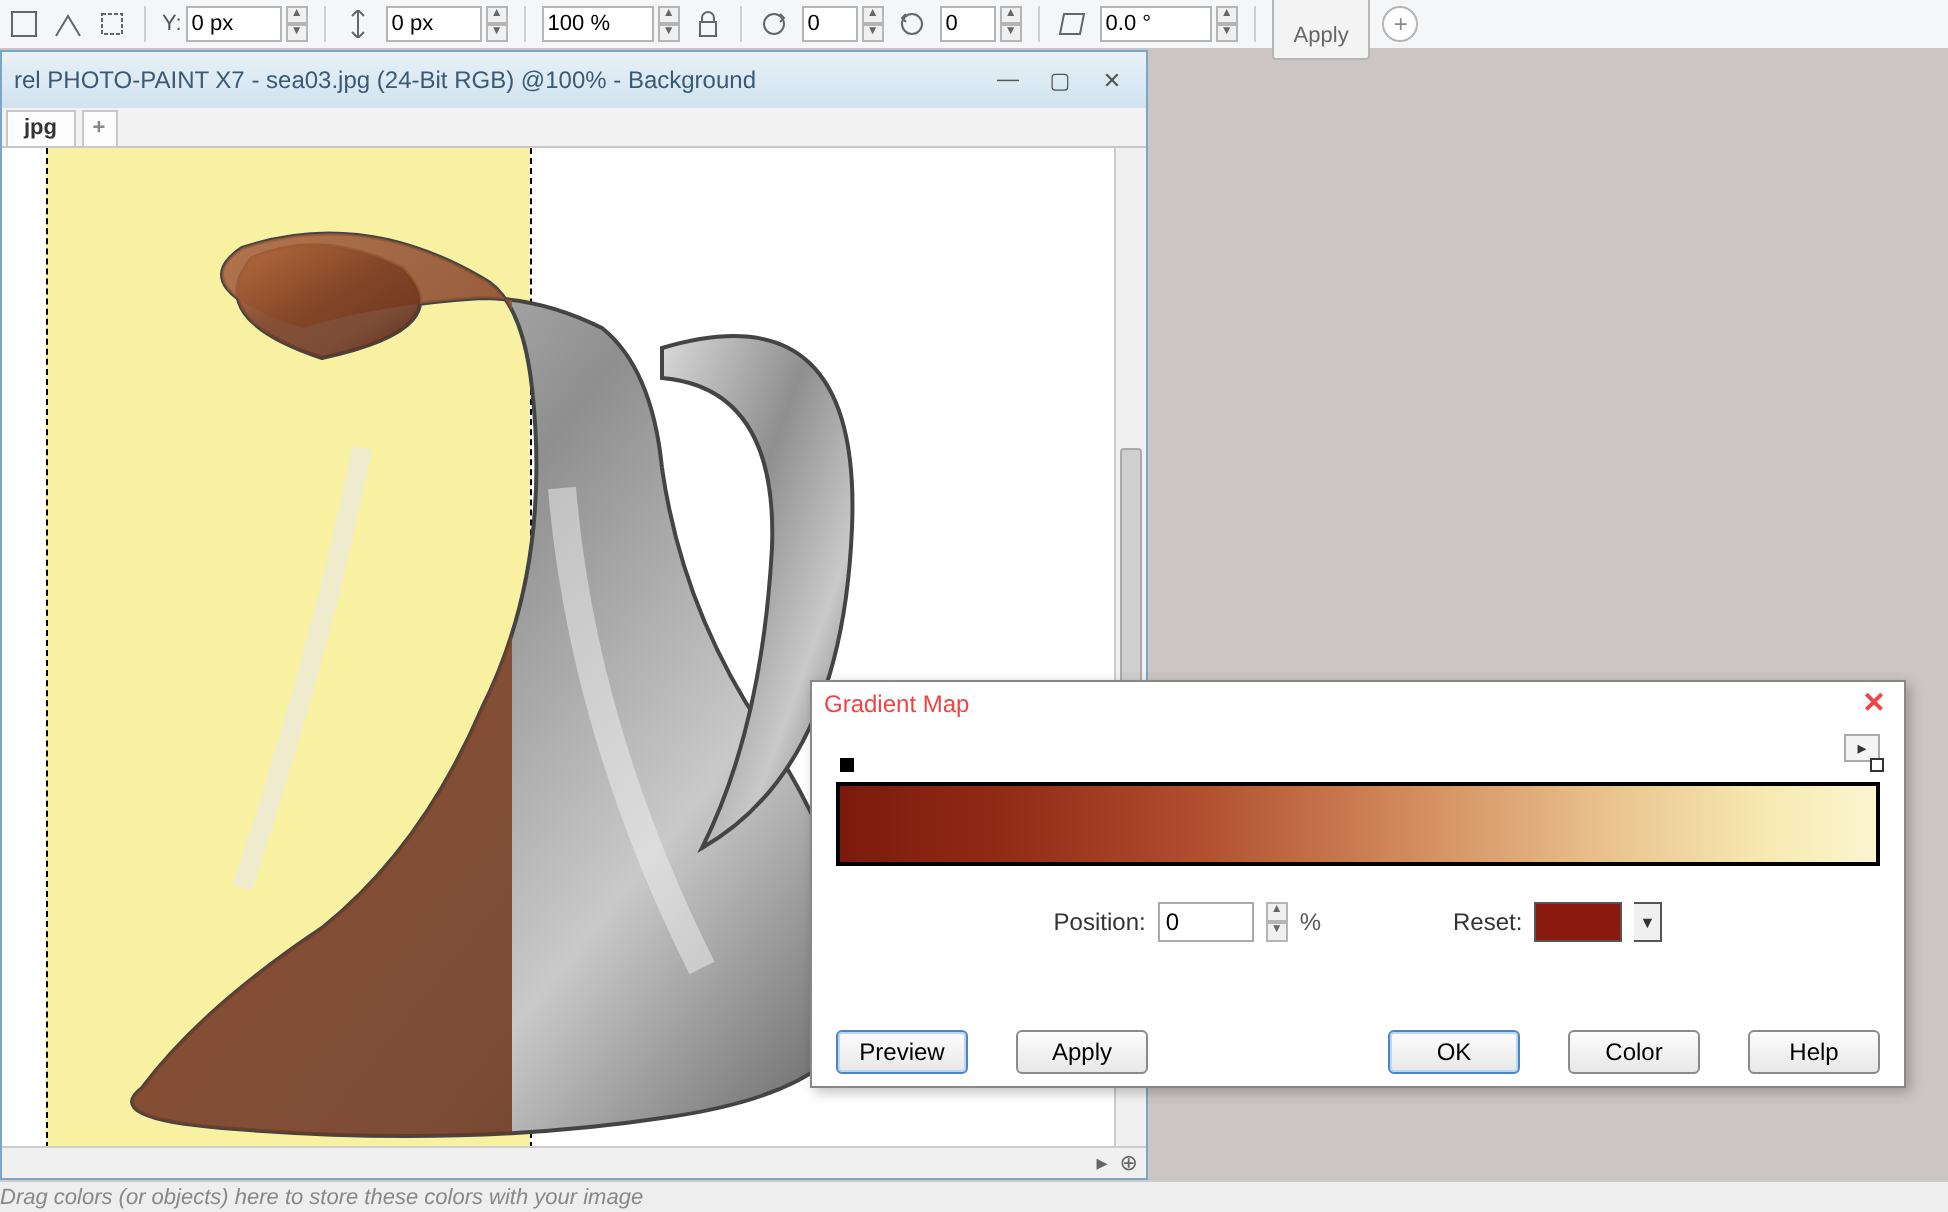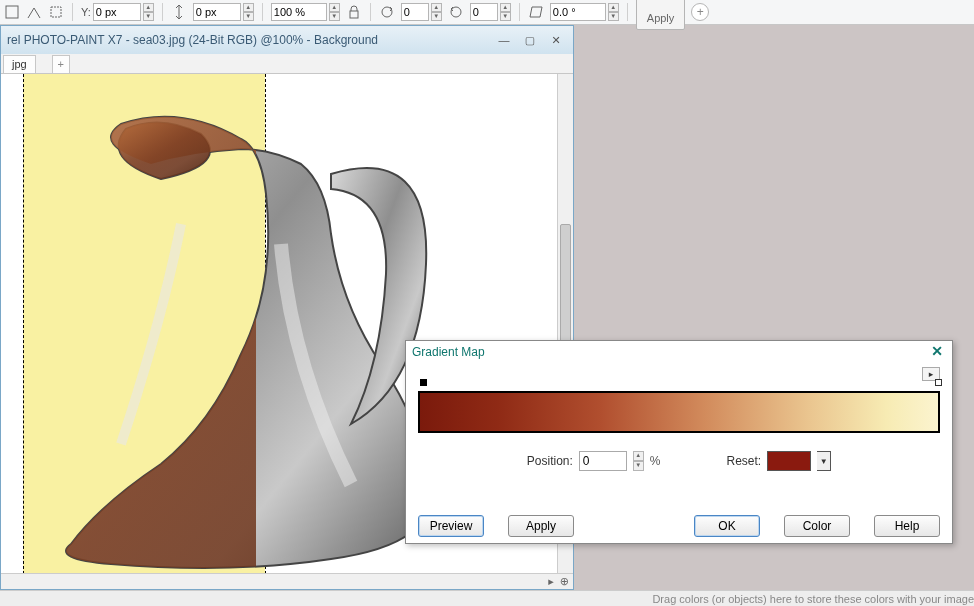--- a/index.html
+++ b/index.html
@@ -17,43 +17,43 @@
   .tb-btn { height:18px; padding:17px 10px; border:1px solid #b5b5b5; background:#f4f4f4; font-size:11px; color:#666; border-radius:2px; }
   .round-plus { width:18px;height:18px;border:1px solid #b5b5b5;border-radius:50%;display:flex;align-items:center;justify-content:center;color:#888;font-size:12px; background:#fff;}
 
   
   .doc-window { position:absolute; left:0; top:25px; width:574px; height:565px; background:#d946ef; border:1px solid #7aa7c7; }
   .doc-titlebar { height:28px; background:linear-gradient(#e8f1f7,#d0e3ef); display:flex; align-items:center; padding:0 6px; font-size:12px; color:#3a5a74; }
   .doc-titlebar .title-text { flex:1; overflow:hidden; white-space:nowrap; }
   .win-btns { display:flex; gap:4px; }
   .win-btn { width:22px; height:16px; display:flex; align-items:center; justify-content:center; font-size:11px; color:#555; }
   .doc-tabs { height:20px; background:#f2f2f2; border-bottom:1px solid #c7c7c7; display:flex; align-items:flex-end; padding-left:2px; }
-  .doc-tab { height:18px; padding:0 8px; background:#fdfdfd; border:1px solid #c7c7c7; border-bottom:none; font-size:11px; line-height:16px; margin-right:16px; }
+  .doc-tab { height:18px; padding:0 8px; background:#fdfdfd; border:1px solid #c7c7c7; border-bottom:none; font-size:11px; line-height:16px; margin-right:3px;font-weight:bold; }
   .doc-tab.plus { width:18px; padding:0; text-align:center; color:#888; }
   .canvas-wrap { position:absolute; left:0; top:48px; right:0; bottom:16px; display:flex; }
   .canvas-area { flex:1; position:relative; background:#fff; overflow:hidden; }
   .canvas-content { position:absolute; left:0; top:0; width:540px; height:500px; background:#fff; }
   
   .pitcher { position:absolute; left:30px; top:30px; width:430px; height:470px; }
   .pitcher svg { width:100%; height:100%; }
   .overlay-half { position:absolute; left:22px; top:0; width:242px; height:500px; background:rgba(247,236,131,0.75); mix-blend-mode:multiply; }
   .dashed-left, .dashed-right { position:absolute; top:0; bottom:0; width:0; border-left:1px dashed #000; }
   .dashed-left { left:22px; }
   .dashed-right { left:264px; }
   .scroll-v { position:absolute; right:0; top:48px; bottom:16px; width:16px; background:#f0f0f0; border-left:1px solid #ccc; }
   .scroll-v .thumb { position:absolute; left:2px; right:2px; top:30%; height:40%; background:#cfcfcf; border:1px solid #aaa; border-radius:2px;}
   .status-strip { position:absolute; left:0; right:0; bottom:0; height:16px; background:#f0f0f0; border-top:1px solid #ccc; display:flex; justify-content:flex-end; align-items:center; padding:0 4px; gap:6px; color:#666;}
   .status-strip .mag { font-size:11px; }
 
   
-  .bottom-hint { position:absolute; left:0; right:0; bottom:0; height:16px; background:#eeeeee; border-top:1px solid #ccc; text-align:right; font-size:11px; color:#888; line-height:16px;}
+  .bottom-hint { position:absolute; left:0; right:0; bottom:0; height:16px; background:#eeeeee; border-top:1px solid #ccc; text-align:left; font-size:11px; font-style:italic; color:#888; line-height:16px;}
 
   
   .dialog { position:absolute; left:405px; top:340px; width:548px; height:204px; background:#fff; border:1px solid #888; box-shadow:2px 2px 6px rgba(0,0,0,0.25); }
-  .dlg-title { height:22px; display:flex; align-items:center; padding:0 6px; font-size:12px; color:#0f766e; }
+  .dlg-title { height:22px; display:flex; align-items:center; padding:0 6px; font-size:12px; color:#ef4444; }
   .dlg-title .t { flex:1; }
   .dlg-close { width:18px; height:18px; font-size:14px; font-weight:bold; text-align:center; line-height:16px; cursor:pointer; }
   .dlg-body { position:relative; padding:6px 12px 8px 12px; }
   .grad-options { position:absolute; right:12px; top:4px; width:18px; height:14px; border:1px solid #aaa; background:#f4f4f4; display:flex; align-items:center; justify-content:center; font-size:9px;}
   .grad-track-wrap { position:relative; margin-top:22px; }
   .grad-marker-top { position:absolute; top:-12px; left:2px; width:7px; height:7px; background:#000; }
   .grad-marker-top.right { left:auto; right:-2px; background:#fff; border:1px solid #333; width:7px;height:7px;}
   .grad-track { height:42px; border:2px solid #000; background:linear-gradient(to right,#7b1a0c 0%, #8f2a15 15%, #b14f2f 35%, #d28b5c 55%, #eac58f 75%, #f7ebb3 90%, #fbf4cf 100%); }
   .grad-row { display:flex; align-items:center; gap:6px; margin-top:18px; justify-content:center; }
   .grad-row .lbl { font-size:12px; }

